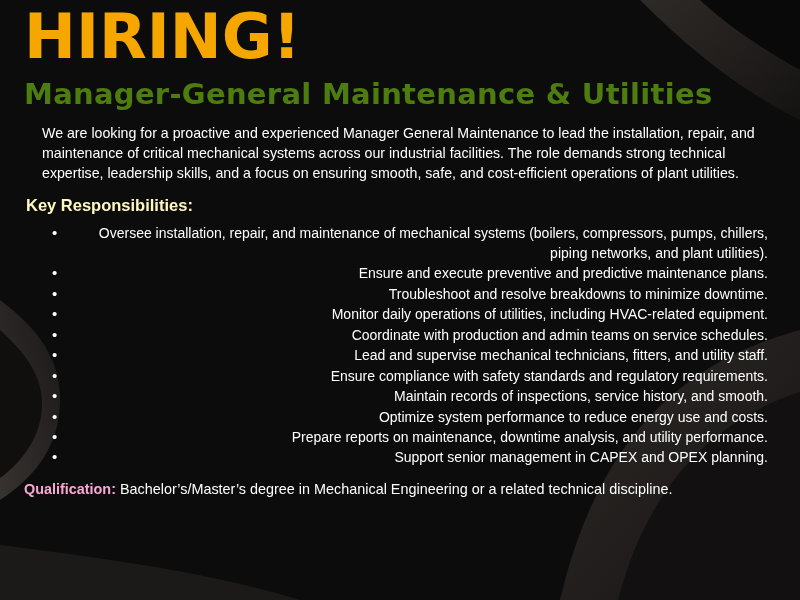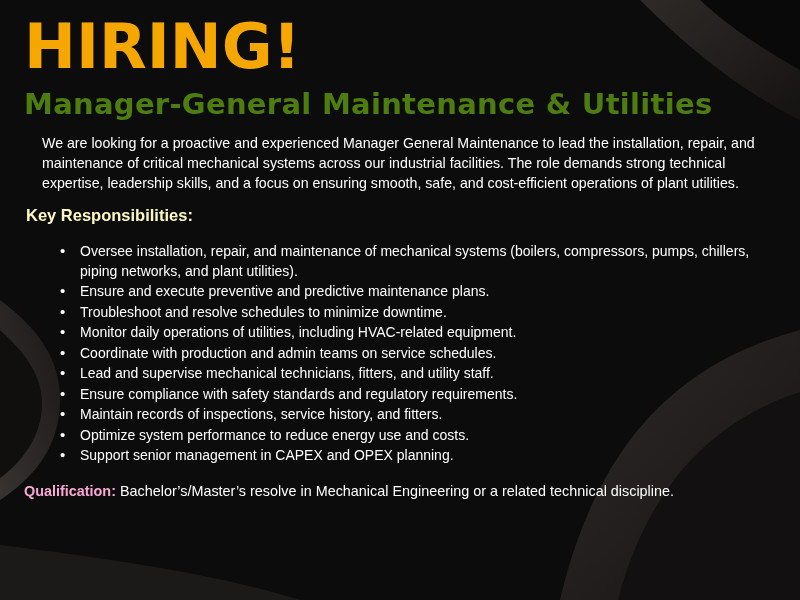--- a/index.html
+++ b/index.html
@@ -27,21 +27,21 @@
     inset: 0;
     width: 800px;
     height: 600px;
     display: block;
   }
 
   
   .page {
     position: absolute;
     inset: 0;
-    padding: 18px 24px;
+    padding: 8px 24px;
     box-sizing: border-box;
   }
 
   .hiring {
     font-size: 62px;
     line-height: 0.95;
     font-weight: bold;
     color: #f5a700;
     letter-spacing: 0px;
     margin: 0;
@@ -69,22 +69,23 @@
 
   .section-head {
     color: #fef9c3;
     font-size: 16.5px;
     font-weight: bold;
     margin: 12px 0 2px 2px;
   }
 
   ul.resp {
     list-style: none;
-    margin: 16px;
+    margin: 8px;
     padding: 0 0 0 18px;
+    text-align: right;
   }
   ul.resp li {
     color: #ffffff;
     font-size: 14px;
     line-height: 1.46;
     position: relative;
     padding-left: 22px;
   }
   ul.resp li::before {
     content: "\2022";
@@ -144,28 +145,29 @@
 
   <h2 class="job-title">Manager-General Maintenance &amp; Utilities</h2>
 
   <p class="intro">We are looking for a proactive and experienced Manager General Maintenance to lead the installation, repair, and maintenance of critical mechanical systems across our industrial facilities. The role demands strong technical expertise, leadership skills, and a focus on ensuring smooth, safe, and cost-efficient operations of plant utilities.</p>
 
   <div class="section-head">Key Responsibilities:</div>
 
   <ul class="resp">
     <li>Oversee installation, repair, and maintenance of mechanical systems (boilers, compressors, pumps, chillers, piping networks, and plant utilities).</li>
     <li>Ensure and execute preventive and predictive maintenance plans.</li>
-    <li>Troubleshoot and resolve schedules to minimize downtime.</li>
+    <li>Troubleshoot and resolve breakdowns to minimize downtime.</li>
     <li>Monitor daily operations of utilities, including HVAC-related equipment.</li>
     <li> Coordinate with production and admin teams on service schedules.</li>
     <li>Lead and supervise mechanical technicians, fitters, and utility staff.</li>
     <li>Ensure compliance with safety standards and regulatory requirements.</li>
-    <li>Maintain records of inspections, service history, and fitters.</li>
+    <li>Maintain records of inspections, service history, and smooth.</li>
     <li>Optimize system performance to reduce energy use and costs.</li>
+    <li>Prepare reports on maintenance, downtime analysis, and utility performance.</li>
     <li>Support senior management in CAPEX and OPEX planning.</li>
   </ul>
 
   <p class="qual">
     <span class="lbl">Qualification:</span>
-    <span>Bachelor’s/Master’s resolve in Mechanical Engineering or a related technical discipline.</span>
+    <span>Bachelor’s/Master’s degree in Mechanical Engineering or a related technical discipline.</span>
   </p>
 
 </div>
 
 </body></html>

